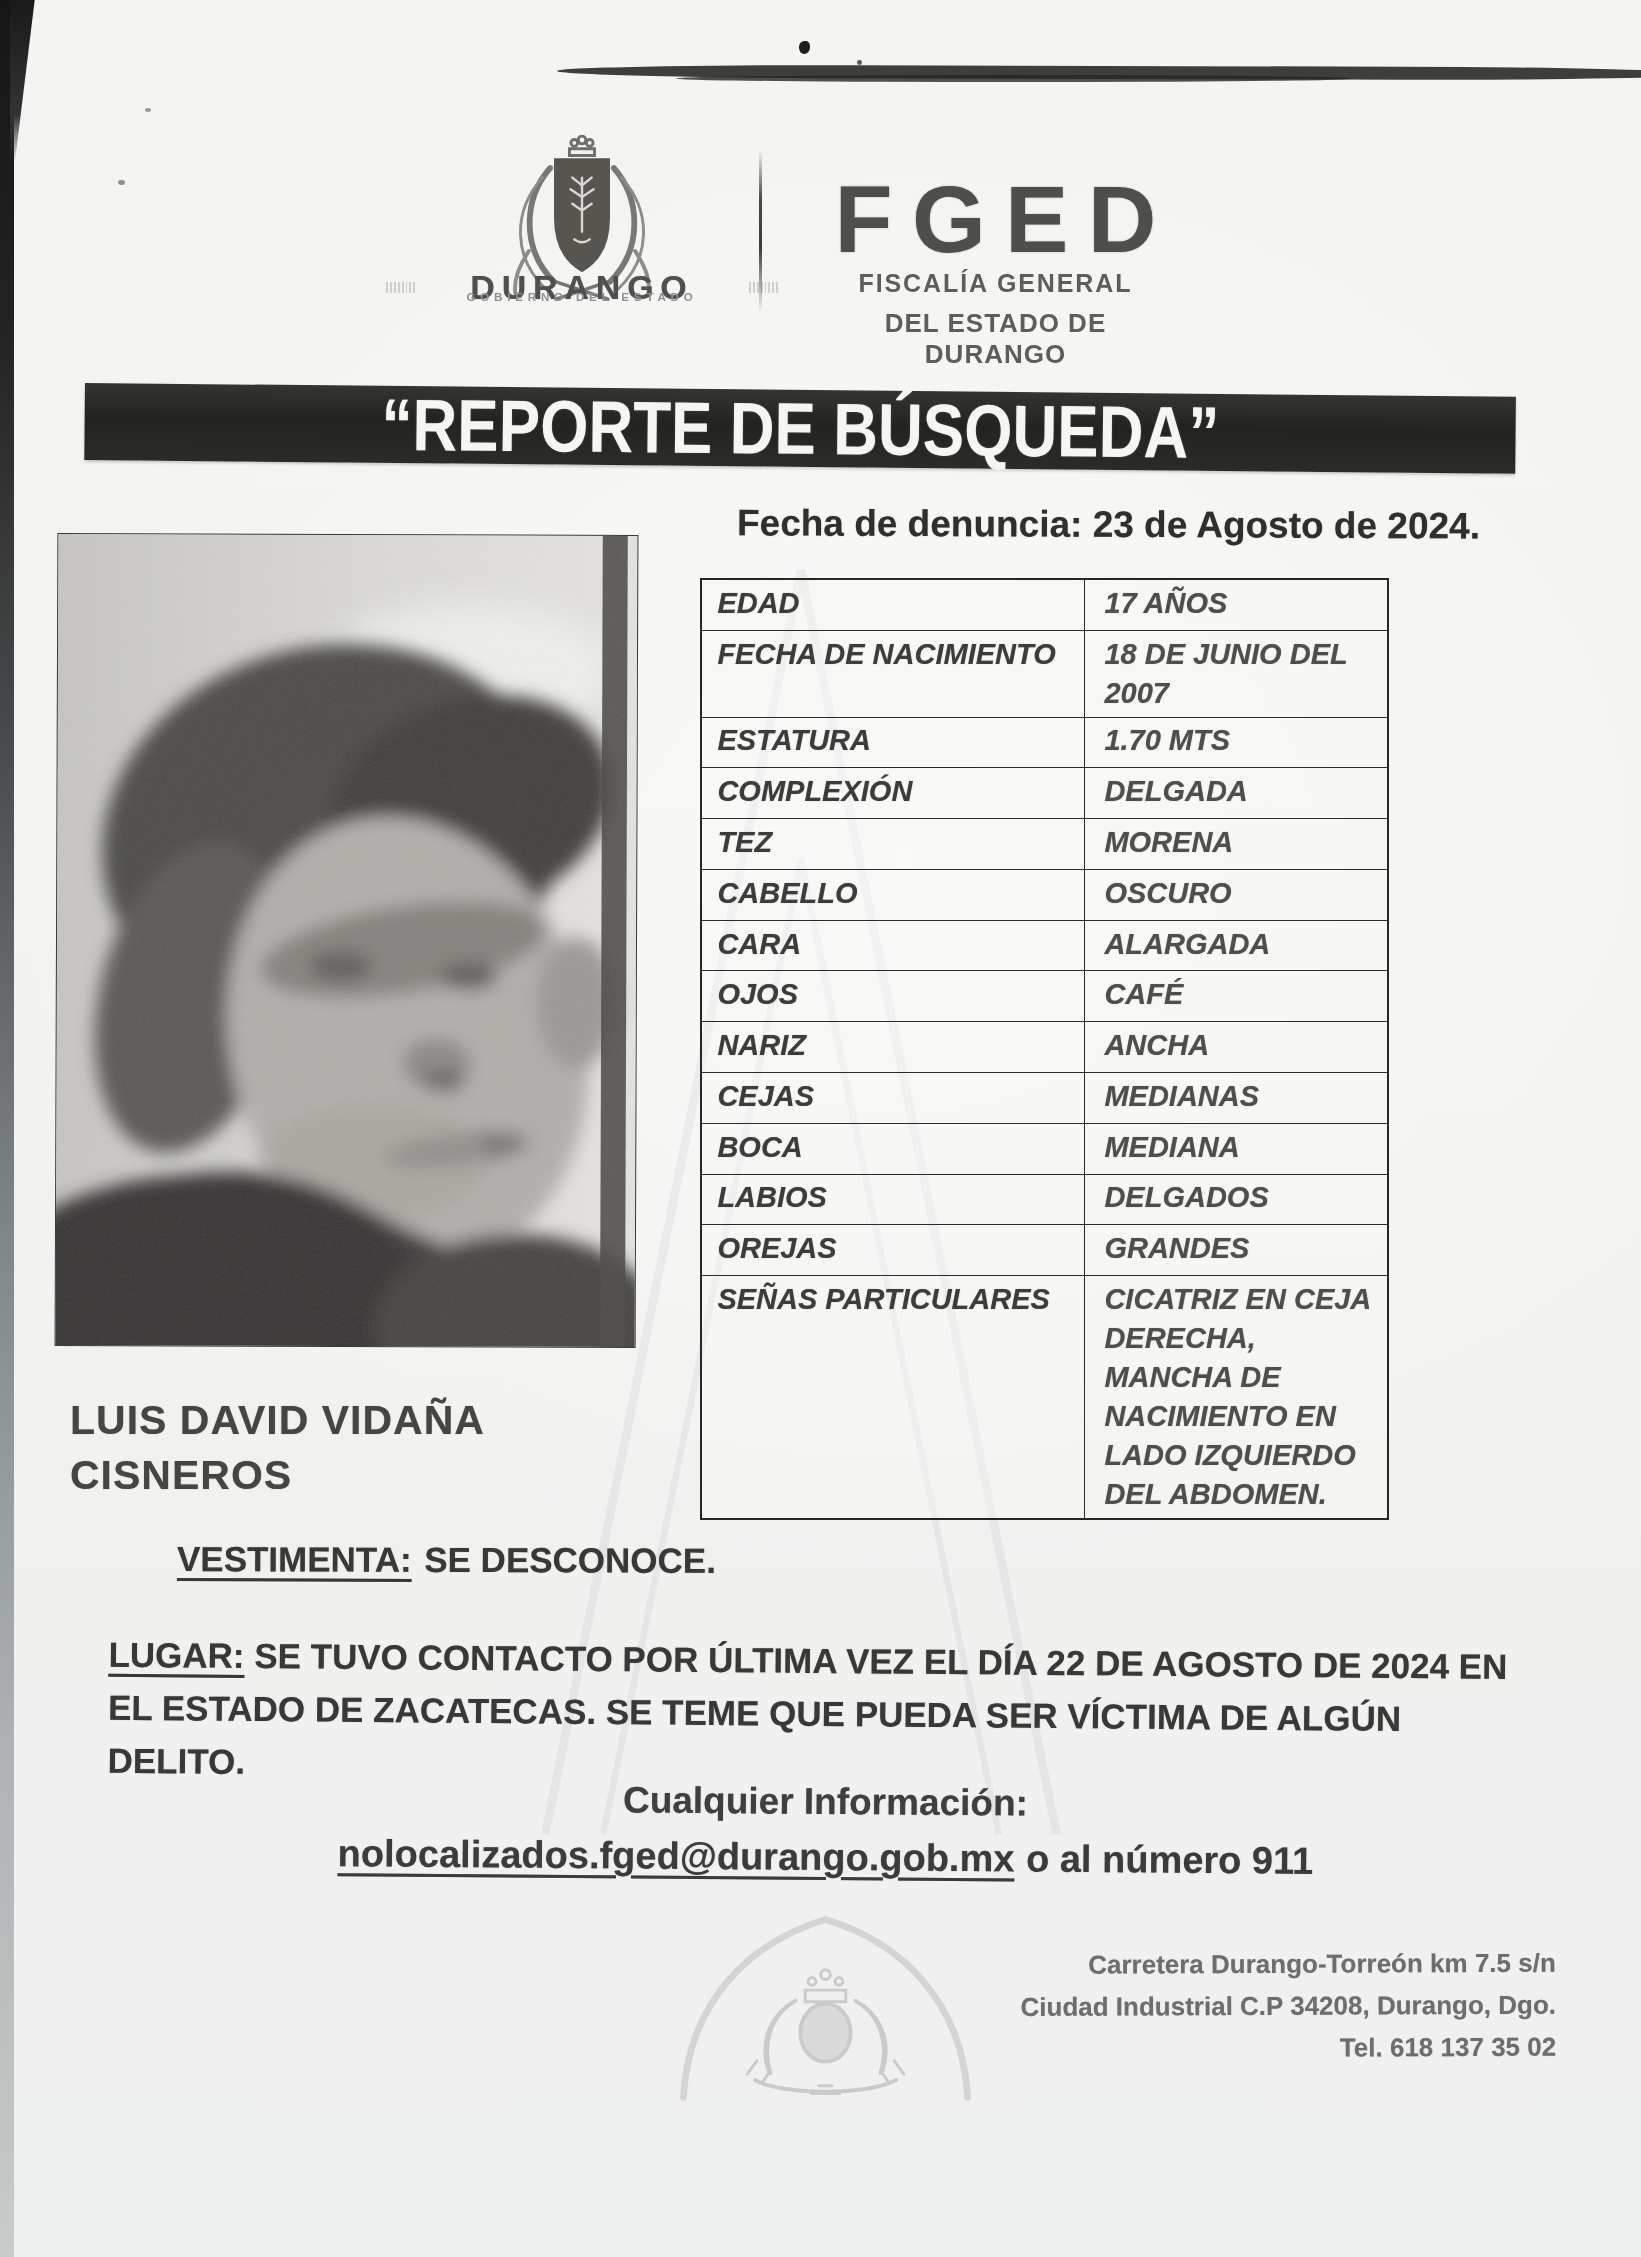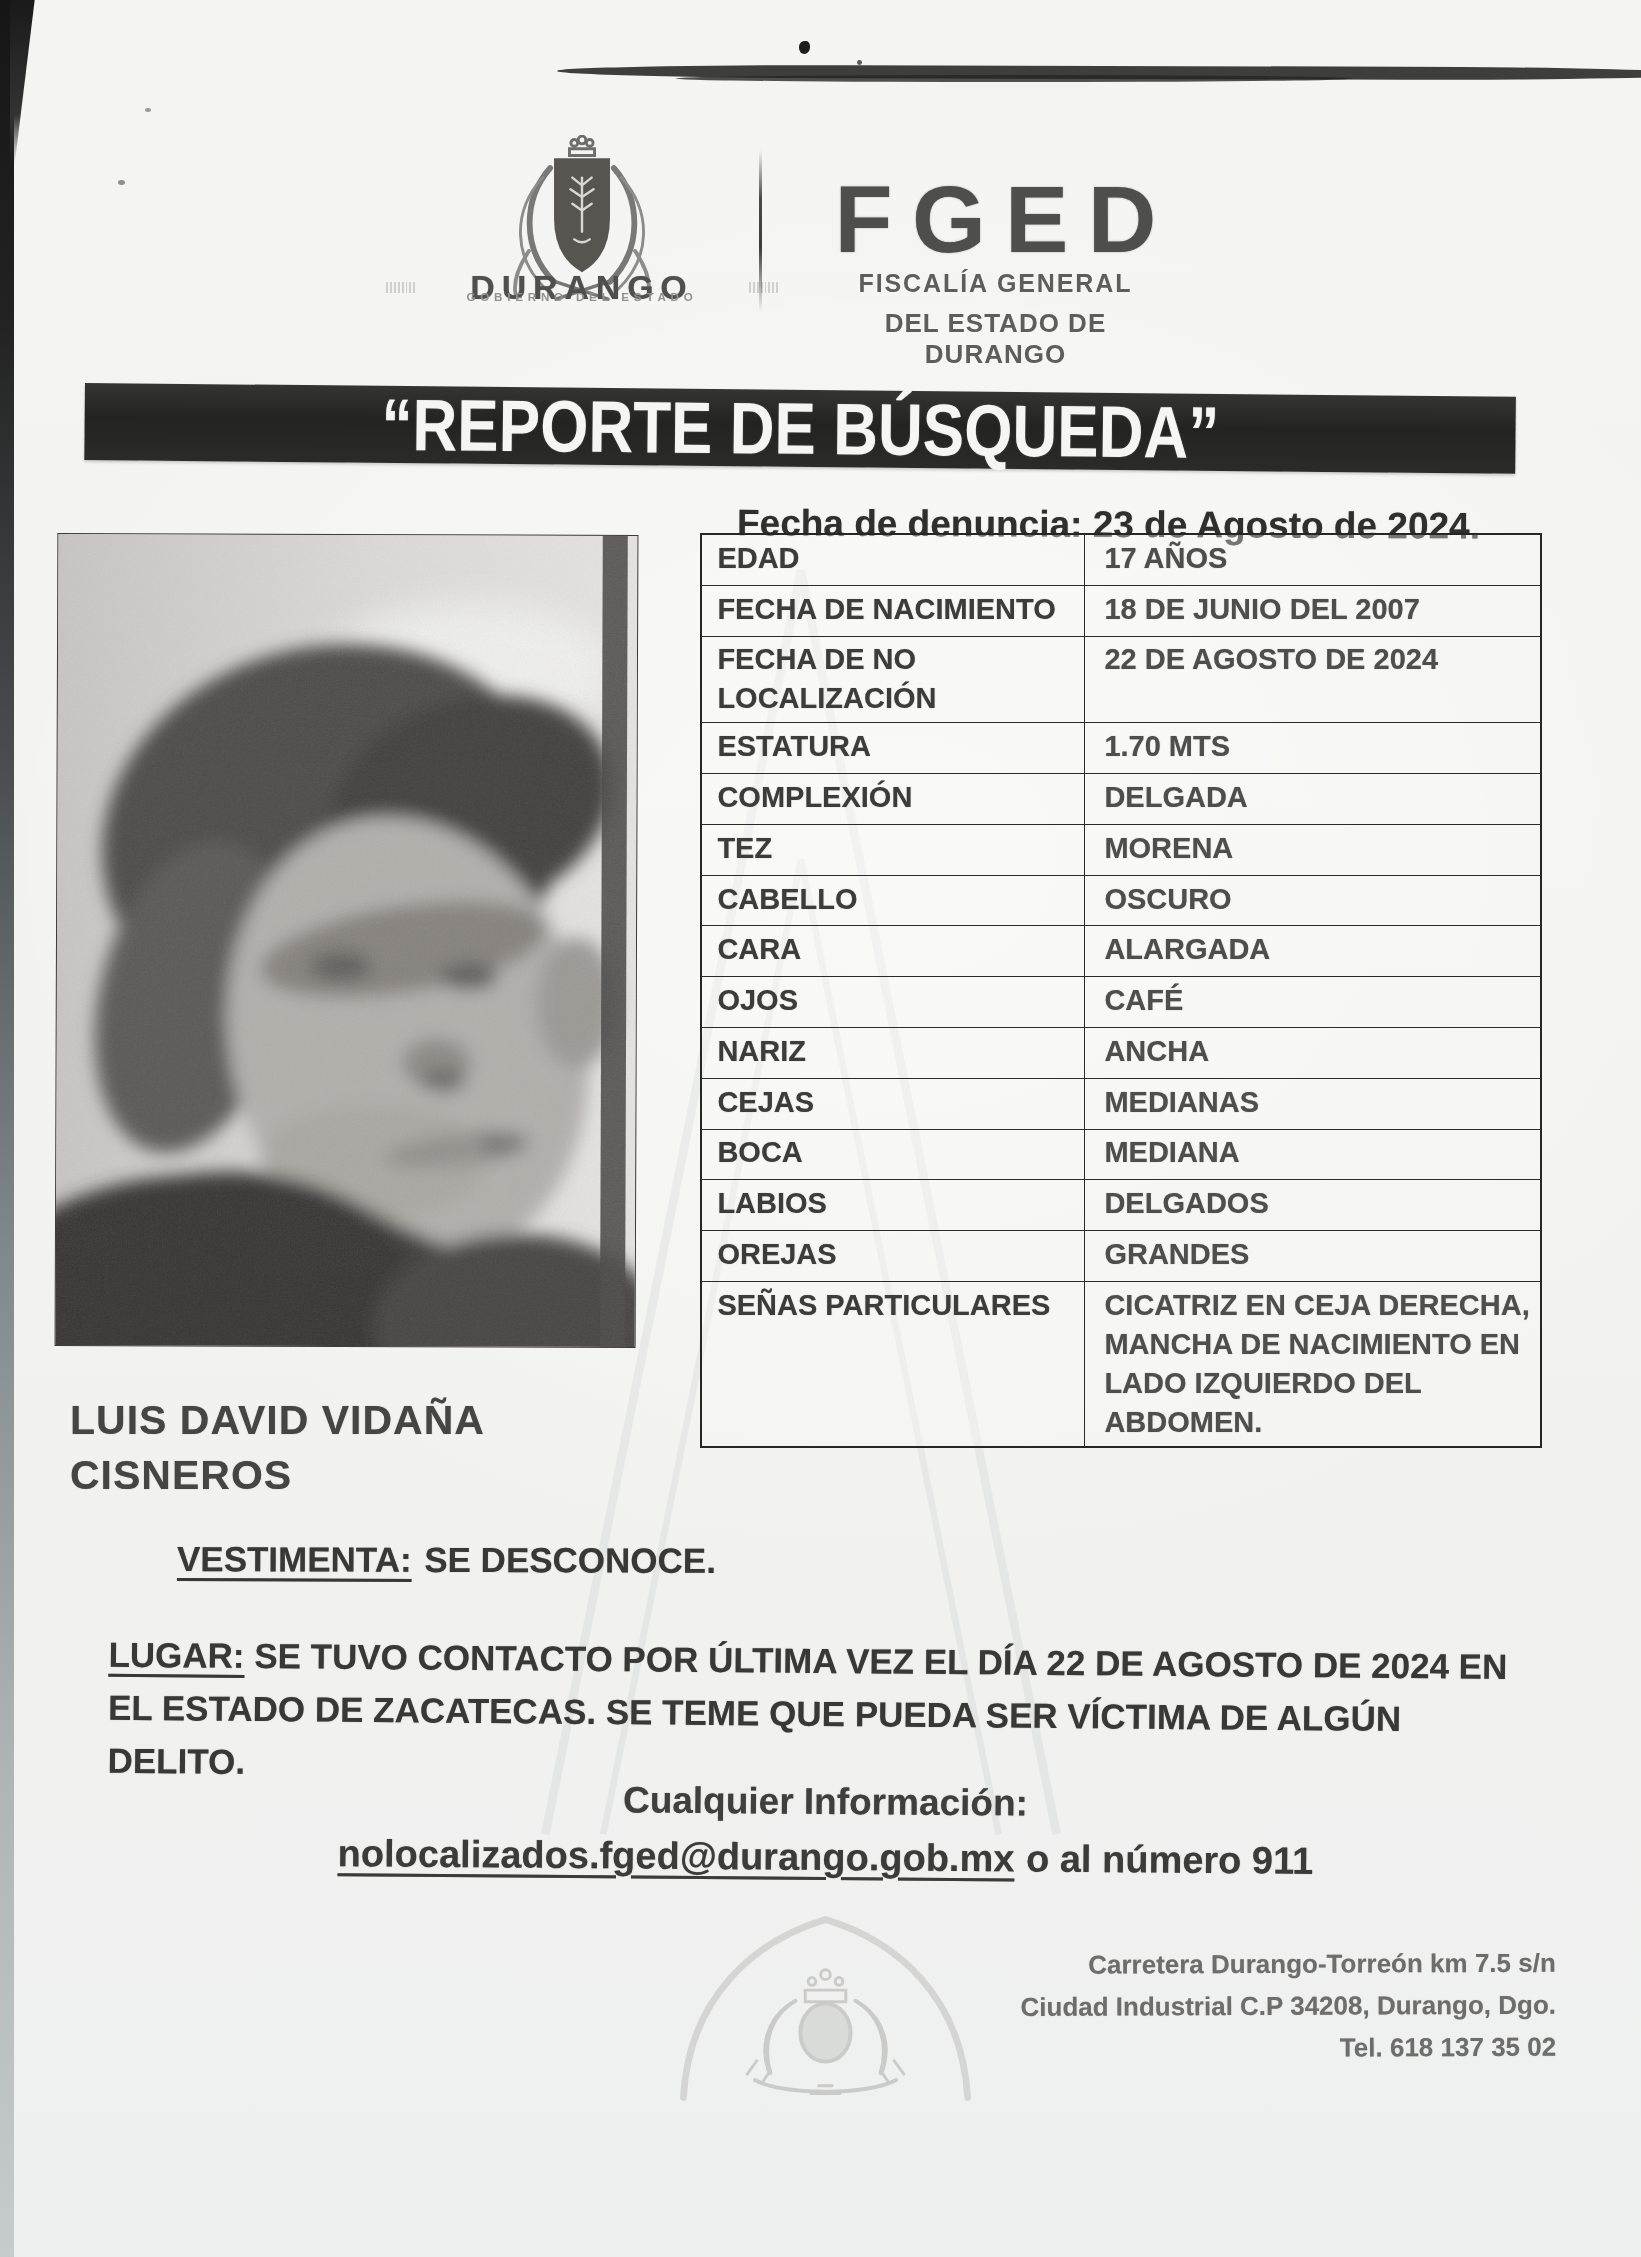--- a/index.html
+++ b/index.html
@@ -51,22 +51,22 @@
   .banner span{color:#f5f5f3;font-size:73px;font-weight:800;letter-spacing:0;
     transform:scaleX(.85);white-space:nowrap;text-shadow:0 0 1.9px rgba(255,255,255,.25);}
   
   .fecha{left:737px;top:504px;width:782px;font-size:37px;font-weight:bold;color:#2f2f2d;
     transform:rotate(.25deg);text-shadow:0 0 1px rgba(60,60,60,.5);white-space:nowrap;}
   
   .photo{left:56px;top:534px;width:581px;height:813px;margin:0;padding:0;
     border:1.9px solid #3a3a38;box-sizing:border-box;transform:rotate(.2deg);background:#d7d6d4;}
   .photo svg{display:block;width:100%;height:100%;}
   
-  .details{left:700px;top:533px;width:842px;border-collapse:collapse;table-layout:fixed;
-    border:2.9px solid #262624;background:rgba(248,248,246,.35);}
+  .details{left:700px;top:578px;width:689px;border-collapse:collapse;table-layout:fixed;
+    border:2.9px solid #262624;background:rgba(248,248,246,.35);font-style:italic;}
   .details td{border:1.9px solid #2a2a28;vertical-align:top;
     font-size:29px;font-weight:bold;line-height:39px;height:42px;
     text-shadow:0 0 1px rgba(70,70,70,.5);}
   .details td.lbl{width:359px;padding:3.9px 7.7px 3.9px 15.4px;color:#3c3c3a;}
   .details td.val{padding:3.9px 7.7px 3.9px 19.3px;color:#4e4e4c;}
   
   .person-name{left:70px;top:1393px;width:550px;text-align:left;
     font-size:41px;font-weight:bold;line-height:1.35;color:#454543;letter-spacing:1px;
     text-shadow:0 0 1px rgba(70,70,70,.5);}
   .para{font-weight:bold;color:#383836;text-shadow:0 0 1px rgba(60,60,60,.5);margin:0;}
@@ -198,24 +198,20 @@
     <tbody>
         <tr>
           <td class="lbl">EDAD</td>
           <td class="val">17 AÑOS</td>
         </tr>
         <tr>
           <td class="lbl">FECHA DE NACIMIENTO</td>
           <td class="val">18 DE JUNIO DEL 2007</td>
         </tr>
         <tr>
-          <td class="lbl">FECHA DE NO LOCALIZACIÓN</td>
-          <td class="val">22 DE AGOSTO DE 2024</td>
-        </tr>
-        <tr>
           <td class="lbl">ESTATURA</td>
           <td class="val">1.70 MTS</td>
         </tr>
         <tr>
           <td class="lbl">COMPLEXIÓN</td>
           <td class="val">DELGADA</td>
         </tr>
         <tr>
           <td class="lbl">TEZ</td>
           <td class="val">MORENA</td>

